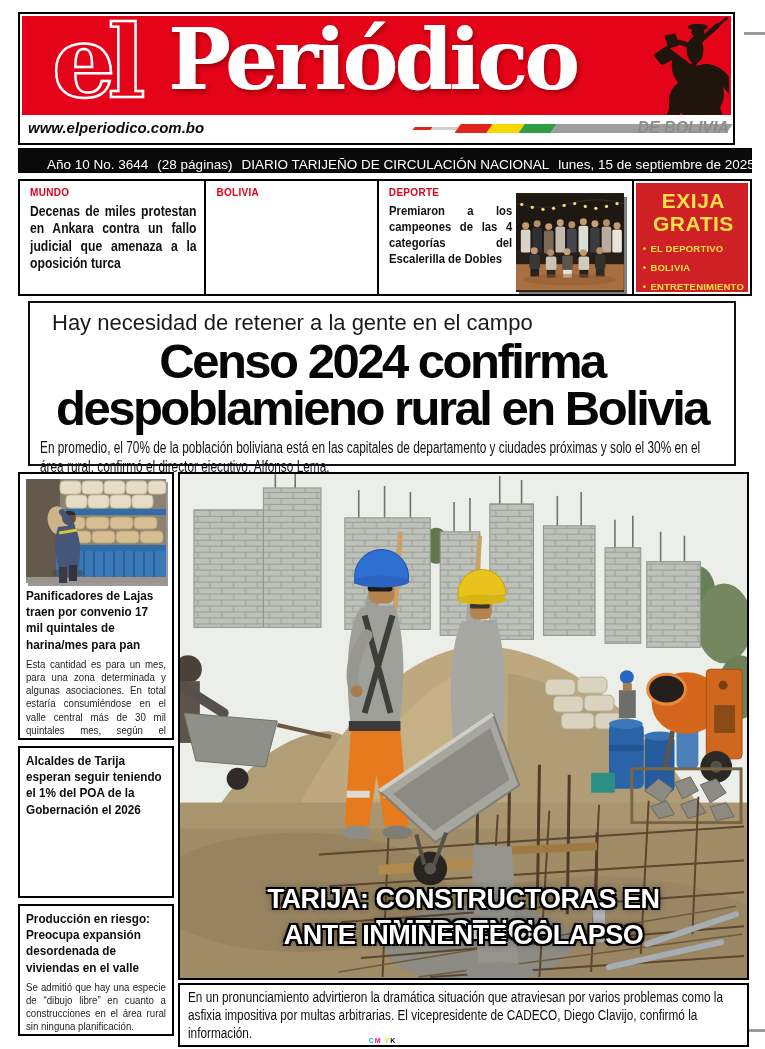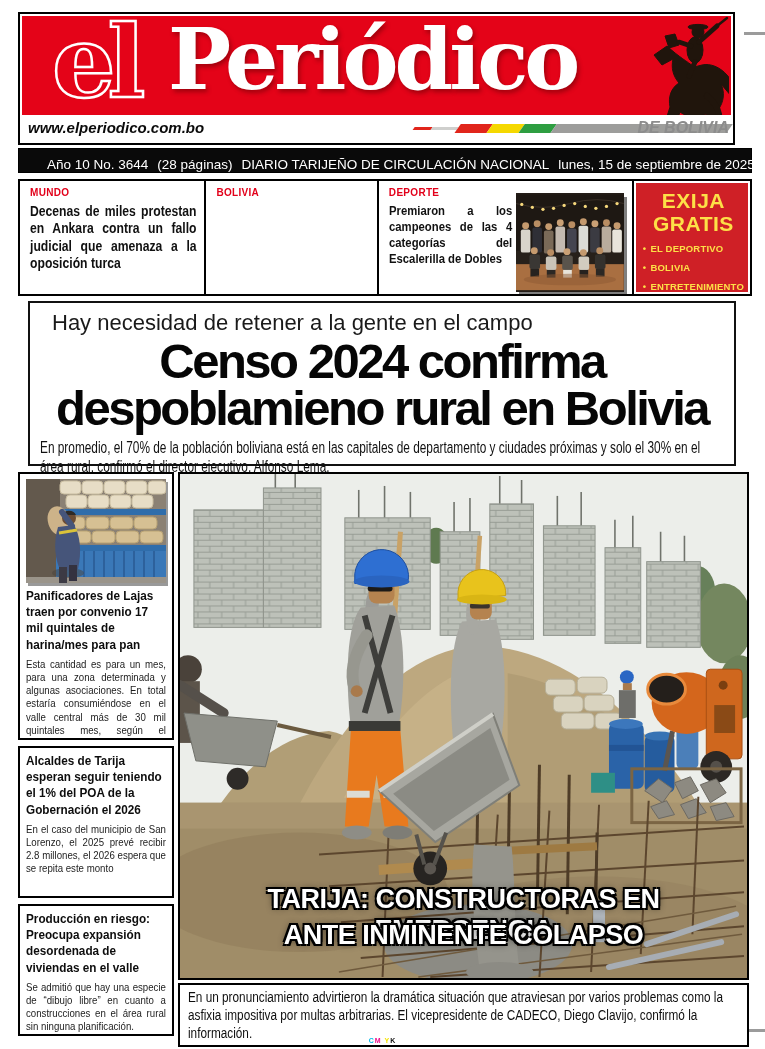--- a/index.html
+++ b/index.html
@@ -329,23 +329,20 @@
       </div>
     <div class="side-b">
         <span class="sxs">Esta cantidad es para un mes, para una zona determinada y algunas asociaciones. En total estaría consumiéndose en el valle central más de 30 mil quintales mes, según el dirigente, Dilber Flores</span>
       </div>
   </article>
 
   <article class="side-box s2">
     <div class="side-h">
         <span class="sx">Alcaldes de Tarija esperan seguir teniendo el 1% del POA de la Gobernación el 2026</span>
       </div>
-    <div class="side-b">
-        <span class="sxs">En el caso del municipio de San Lorenzo, el 2025 prevé recibir 2.8 millones, el 2026 espera que se repita este monto</span>
-      </div>
   </article>
 
   <article class="side-box s3">
     <div class="side-h">
         <span class="sx">Producción en riesgo: Preocupa expansión desordenada de viviendas en el valle</span>
       </div>
     <div class="side-b">
         <span class="sxs">Se admitió que hay una especie de “dibujo libre” en cuanto a construcciones en el área rural sin ninguna planificación.</span>
       </div>
   </article>

